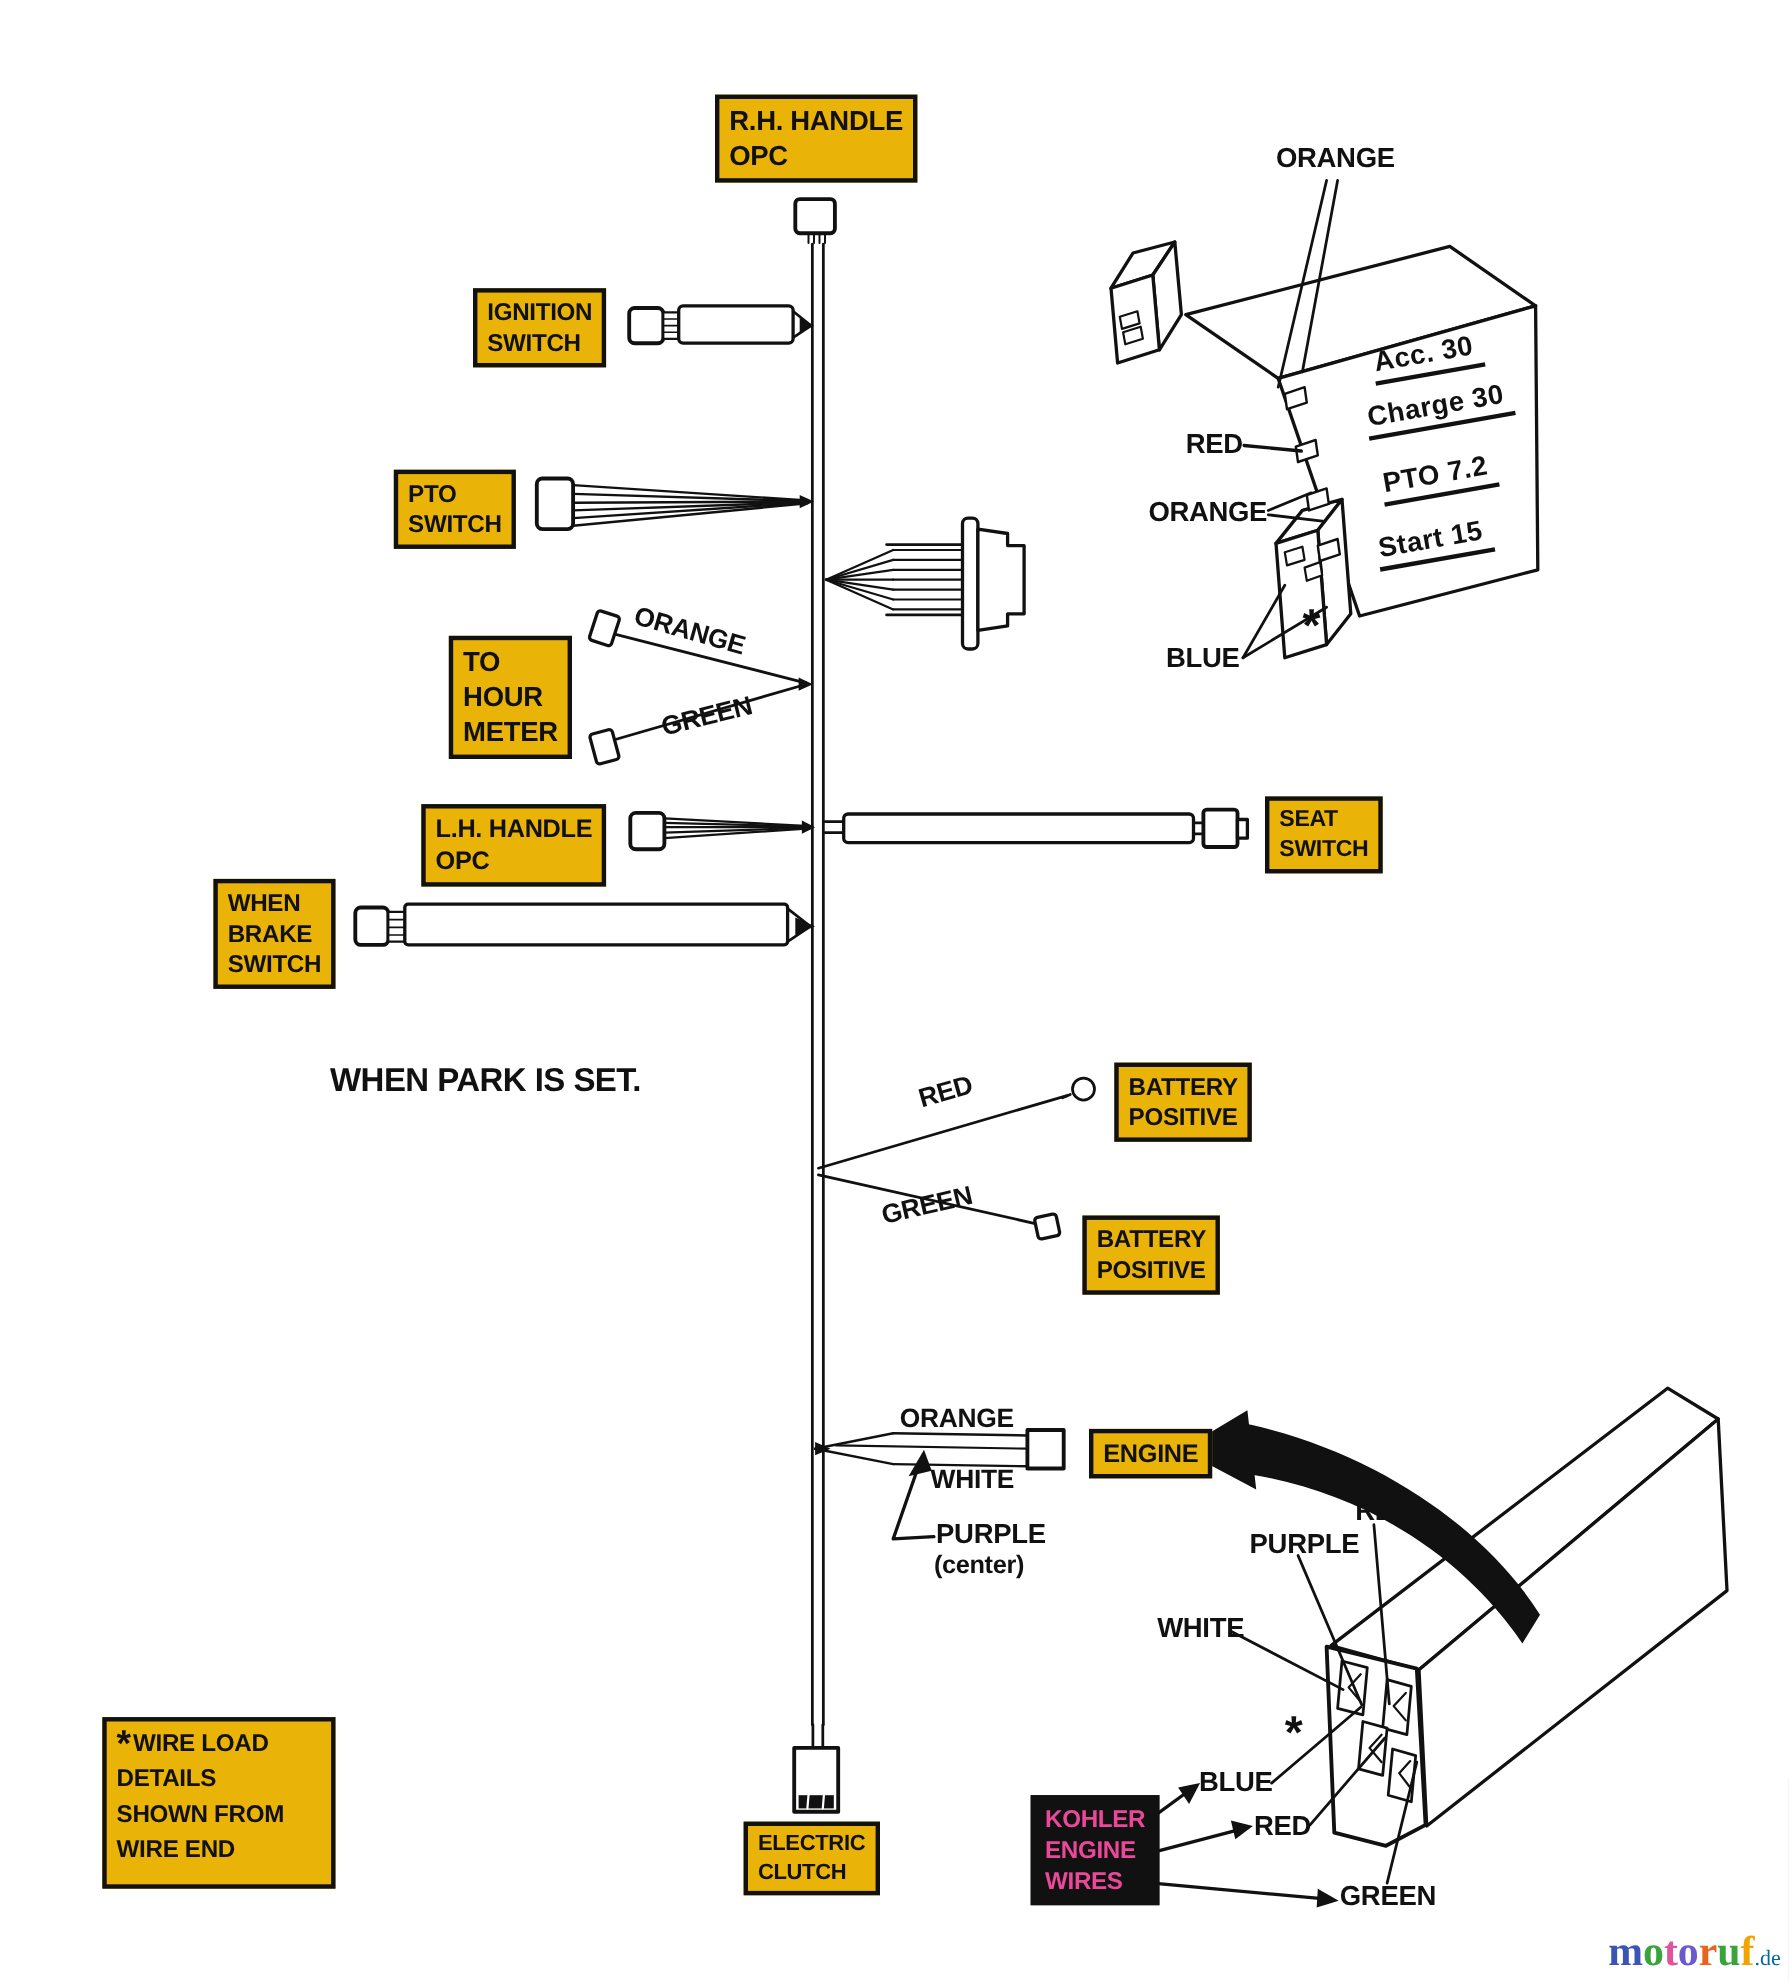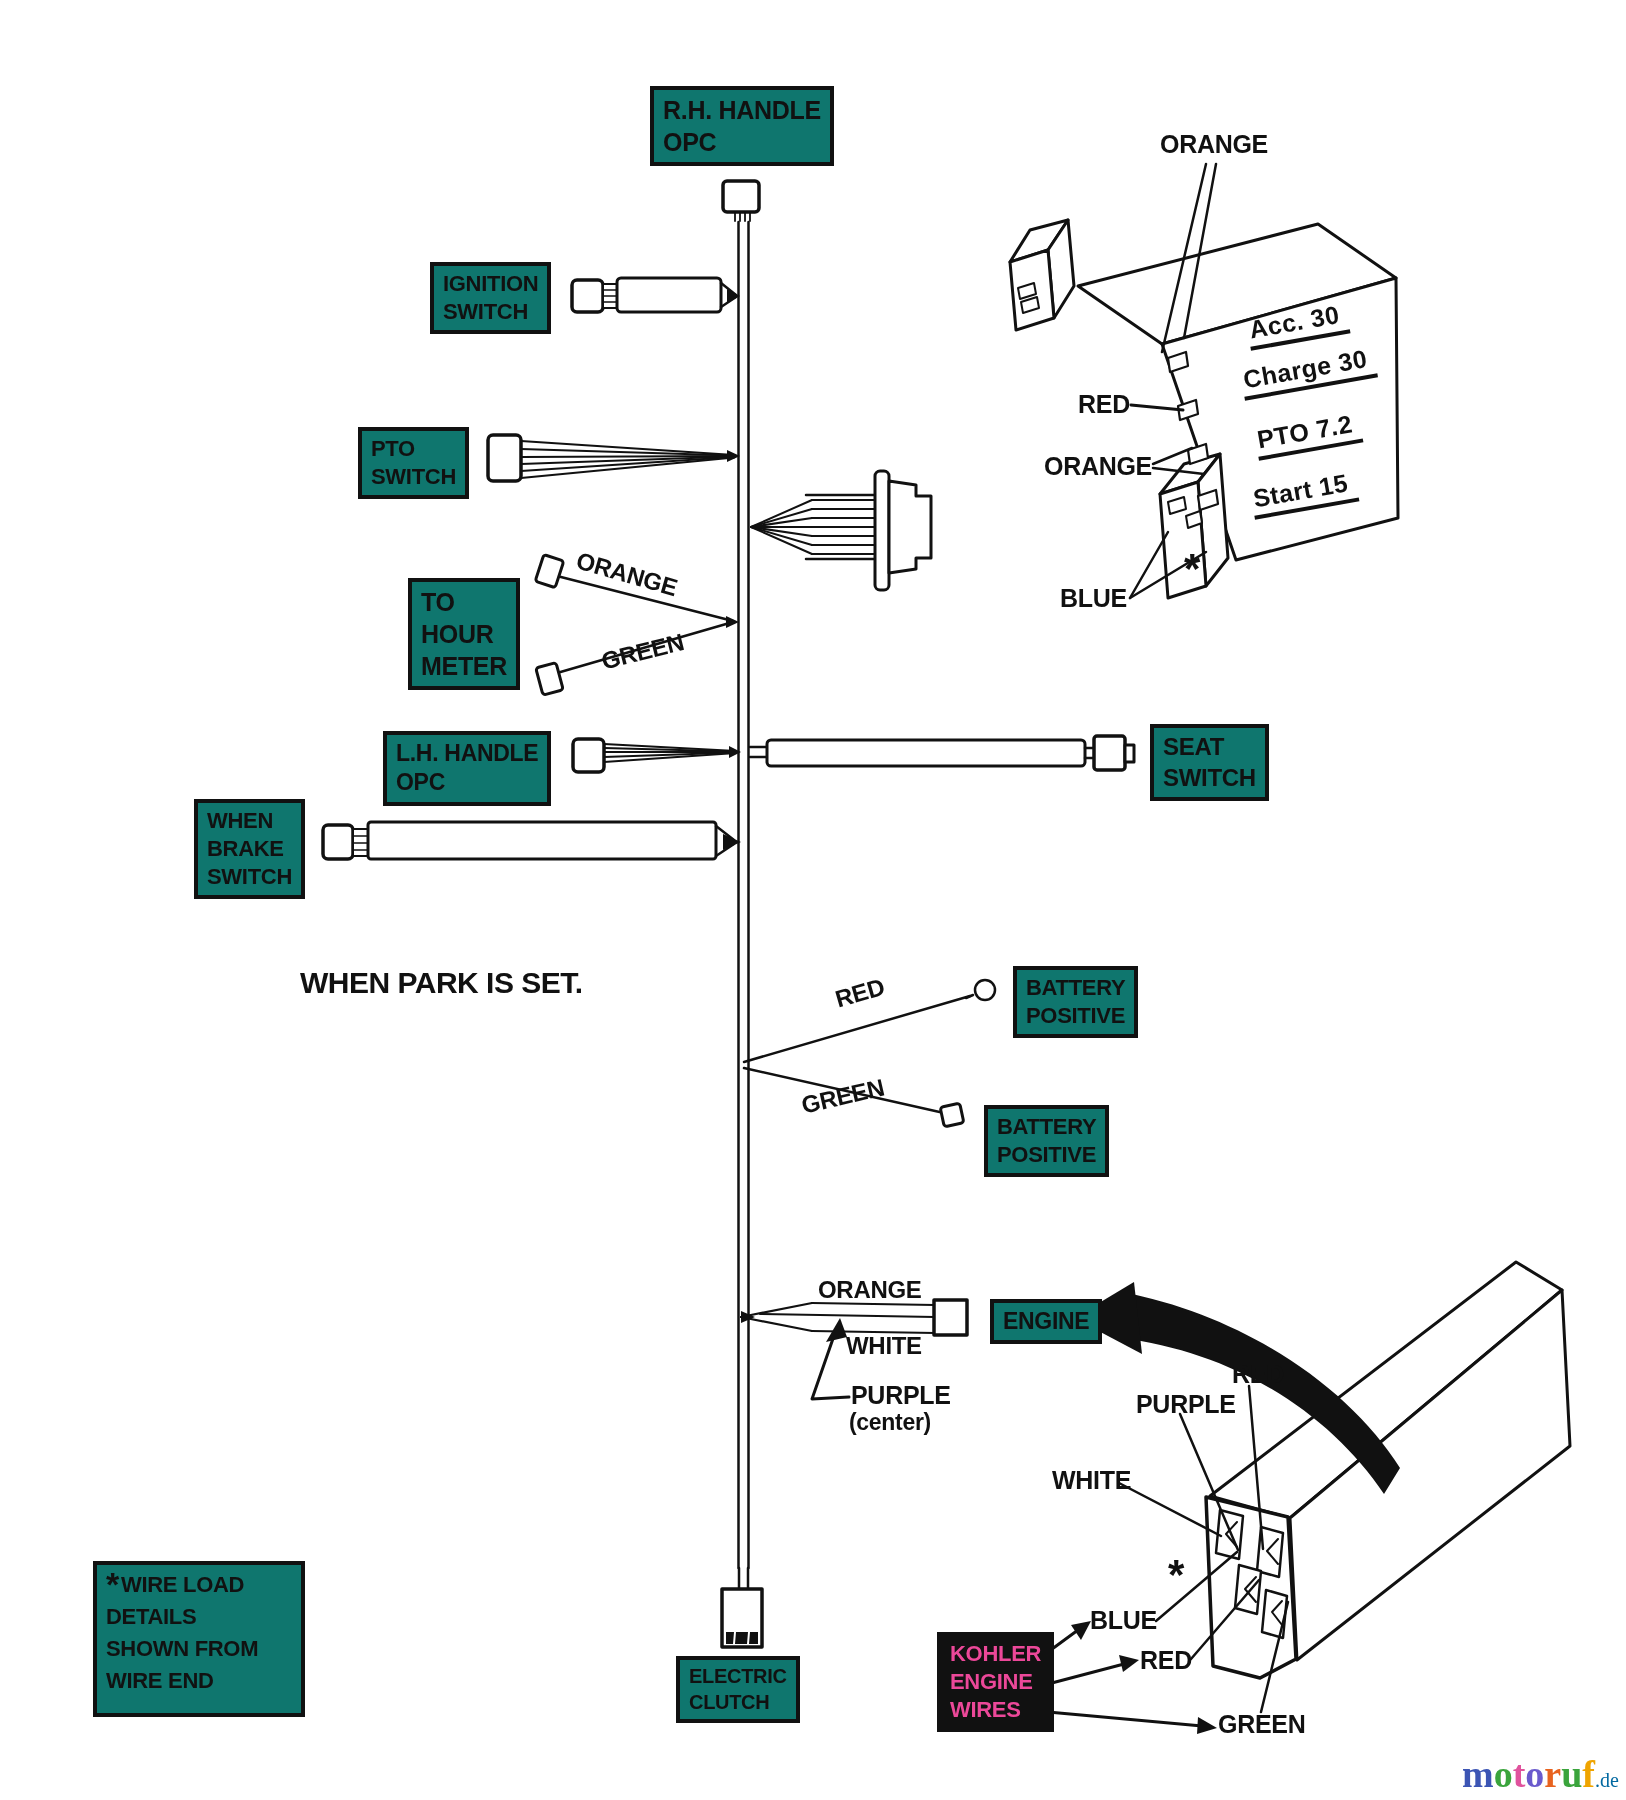--- a/index.html
+++ b/index.html
@@ -3,21 +3,21 @@
 <meta charset="utf-8">
 <style>
   html,body{margin:0;padding:0;background:#e8e8e8;}
   .stage{
     position:relative;width:1626px;height:1800px;background:#ffffff;
     font-family:"Liberation Sans","DejaVu Sans",sans-serif;color:#111;
     overflow:hidden;margin:0 auto;
   }
   svg.layer{position:absolute;left:0;top:0;width:1626px;height:1800px;}
   .box{
-    position:absolute;border:4px solid #111;background:#0f766e;
+    position:absolute;border:4px solid #111;background:#eab308;
     padding:4px 9px;font-weight:bold;font-size:23px;line-height:1.28;
     letter-spacing:-0.3px;white-space:nowrap;z-index:5;
   }
   .box .bl{display:block;}
   .box.inverse{background:#111;color:#ec4899;border-color:#111;}
   .lbl{
     position:absolute;font-weight:bold;font-size:24px;white-space:nowrap;
     letter-spacing:-0.3px;z-index:4;transform-origin:left center;
   }
   .note{position:absolute;font-weight:bold;font-size:30px;letter-spacing:-0.5px;white-space:nowrap;z-index:4;}
@@ -274,21 +274,21 @@
     <span class="bl">L.H. HANDLE</span>
     <span class="bl">OPC</span>
   </div>
 
   <div class="box" style="left:194px;top:799px;font-size:22px;">
     <span class="bl">WHEN</span>
     <span class="bl">BRAKE</span>
     <span class="bl">SWITCH</span>
   </div>
 
-  <div class="box" style="left:1150px;top:724px;font-size:24px;">
+  <div class="box" style="left:1150px;top:724px;font-size:21px;">
     <span class="bl">SEAT</span>
     <span class="bl">SWITCH</span>
   </div>
 
   <div class="box" style="left:1013px;top:966px;font-size:22px;">
     <span class="bl">BATTERY</span>
     <span class="bl">POSITIVE</span>
   </div>
 
   <div class="box" style="left:984px;top:1105px;font-size:22px;">

